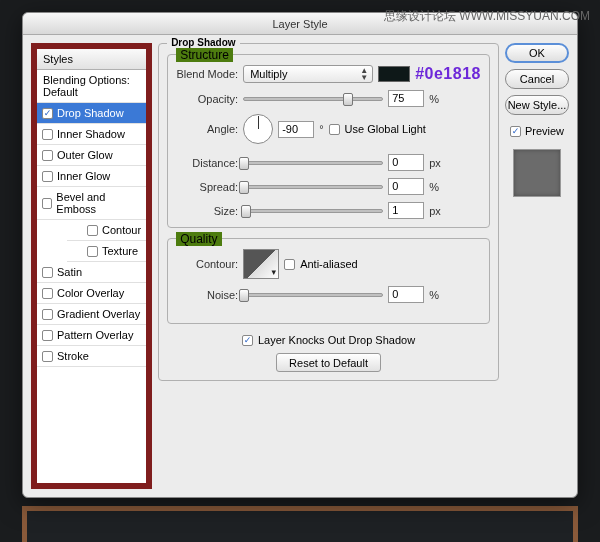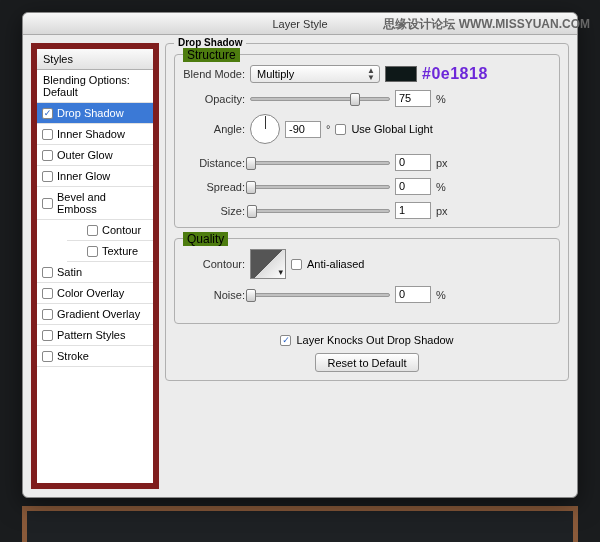--- a/index.html
+++ b/index.html
@@ -1,17 +1,17 @@
 <!DOCTYPE html>
 <html><head>
 <meta charset="utf-8">
 <style>
 * { box-sizing: border-box; margin: 0; padding: 0; font-family: "Lucida Grande", Arial, sans-serif; font-size: 11px; }
 body { background: #1a1c1e; width: 600px; height: 542px; position: relative; }
-.watermark { position: absolute; top: 16px; right: 10px; color: #666; font-size: 12px; z-index: 100; font-weight: bold; }
+.watermark { position: absolute; top: 8px; right: 10px; color: #666; font-size: 12px; z-index: 100; }
 .dialog { position: absolute; top: 12px; left: 22px; width: 556px; height: 486px; background: #ececec; border: 1px solid #888; box-shadow: 0 6px 24px rgba(0,0,0,0.5); border-radius: 6px; }
 .titlebar { height: 22px; line-height: 22px; text-align: center; background: linear-gradient(#f8f8f8,#d8d8d8); border-bottom: 1px solid #aaa; border-radius: 6px 6px 0 0; color: #333; }
 .content { display: flex; padding: 8px; gap: 6px; height: calc(100% - 22px); }
 .styles-list { width: 128px; border: 6px solid #7f1d1d; background: #fff; }
 .styles-header { background: linear-gradient(#fafafa,#e2e2e2); padding: 4px 6px; border-bottom: 1px solid #b0b0b0; }
 .style-item { padding: 4px 5px; border-bottom: 1px solid #e0e0e0; display: flex; align-items: center; gap: 4px; cursor: default; }
 .style-item.selected { background: #3b79d6; color: #fff; }
 .style-item.blending { padding-left: 6px; }
 .style-item.sub { padding-left: 20px; margin-left: 30px; }
 .chk { width: 11px; height: 11px; border: 1px solid #888; background: #fff; display: inline-flex; align-items: center; justify-content: center; font-size: 9px; color: #2a63c5; border-radius: 2px; }
@@ -95,21 +95,21 @@
           <div class="style-item">
             <span class="chk"></span>
             <span>Color Overlay</span>
           </div>
           <div class="style-item">
             <span class="chk"></span>
             <span>Gradient Overlay</span>
           </div>
           <div class="style-item">
             <span class="chk"></span>
-            <span>Pattern Styles</span>
+            <span>Pattern Overlay</span>
           </div>
           <div class="style-item">
             <span class="chk"></span>
             <span>Stroke</span>
           </div>
         </div>
     </div>
 
     <div class="main-panel">
       <div class="fieldset">
@@ -197,15 +197,25 @@
         <div class="row" style="justify-content:center">
           <span class="chk checked"></span>
           <span>Layer Knocks Out Drop Shadow</span>
         </div>
         <div class="bottom-row">
           <div class="btn">Reset to Default</div>
         </div>
       </div>
     </div>
 
+    <div class="sidebar">
+      <div class="side-btn primary">OK</div>
+      <div class="side-btn">Cancel</div>
+      <div class="side-btn">New Style...</div>
+      <div class="preview-chk">
+        <span class="chk checked"></span>
+        <span>Preview</span>
+      </div>
+      <div class="preview-box"></div>
+    </div>
 
   </div>
 </div>
 
 </body></html>

